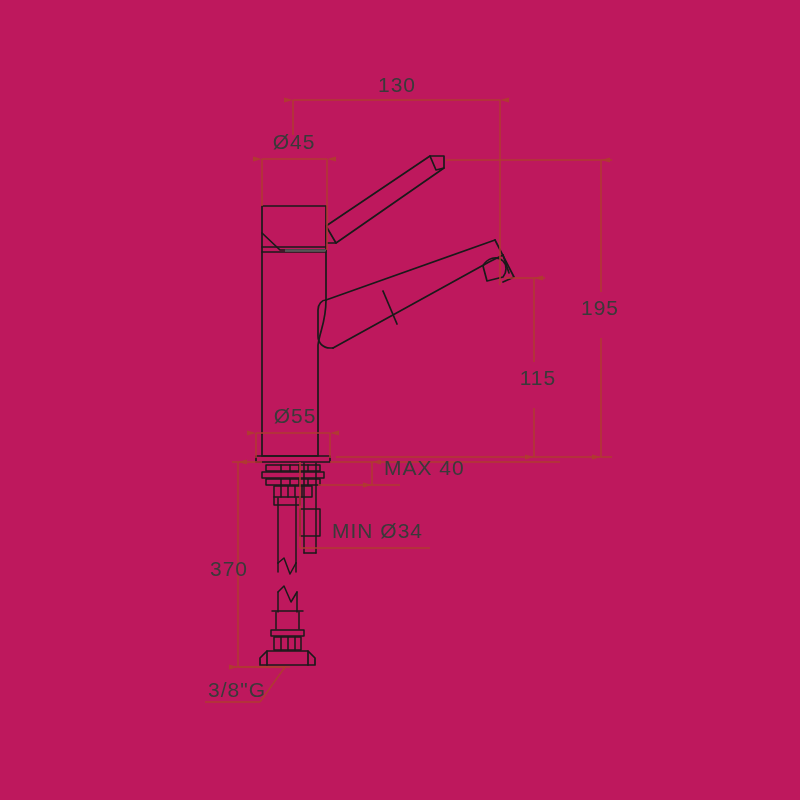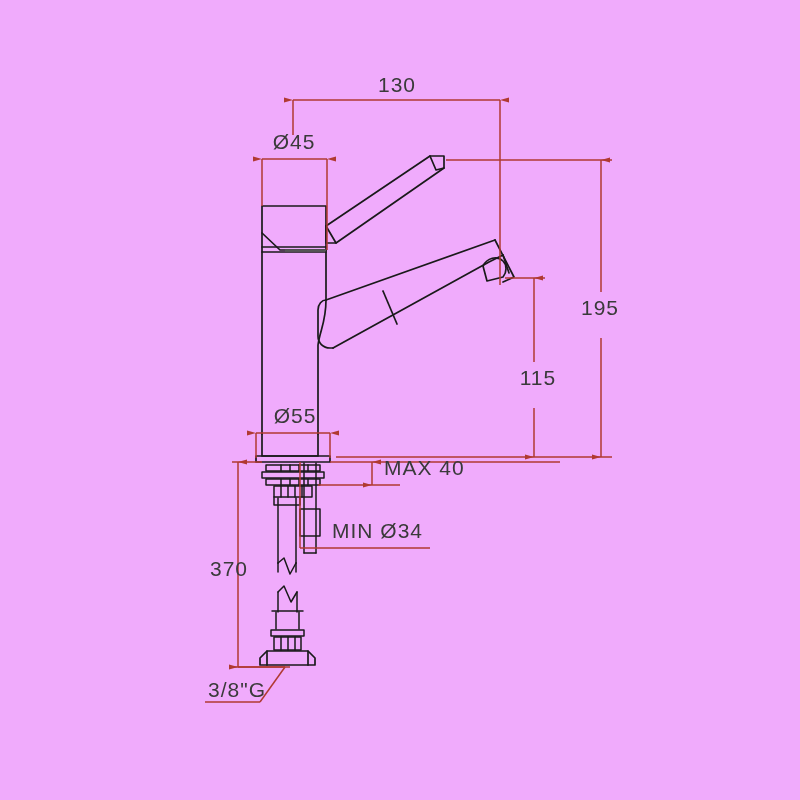--- a/index.html
+++ b/index.html
@@ -7,21 +7,21 @@
     padding: 0;
     background: #ffffff;
   }
   body {
     font-family: "Liberation Sans", sans-serif;
   }
   #drawing-root {
     position: relative;
     width: 800px;
     height: 800px;
-    background: #f0abfc;
+    background: #be185d;
     overflow: hidden;
   }
   #tech-svg {
     display: block;
     width: 800px;
     height: 800px;
   }
   .dim-text {
     font-family: "Liberation Sans", sans-serif;
     font-size: 21px;

